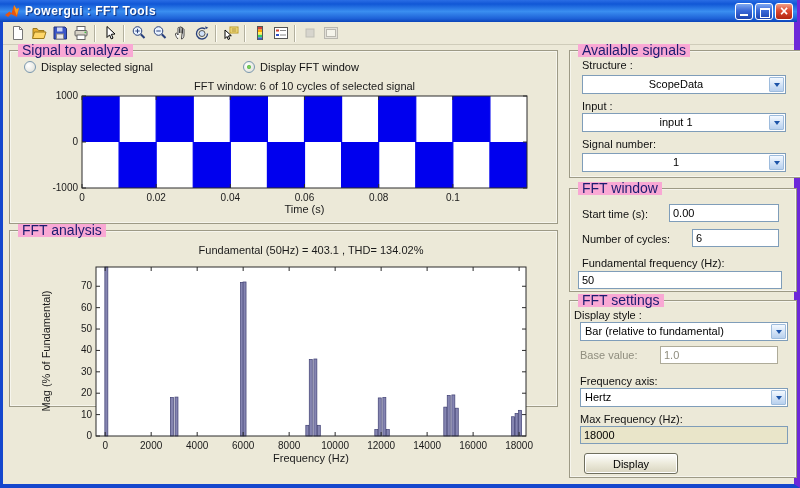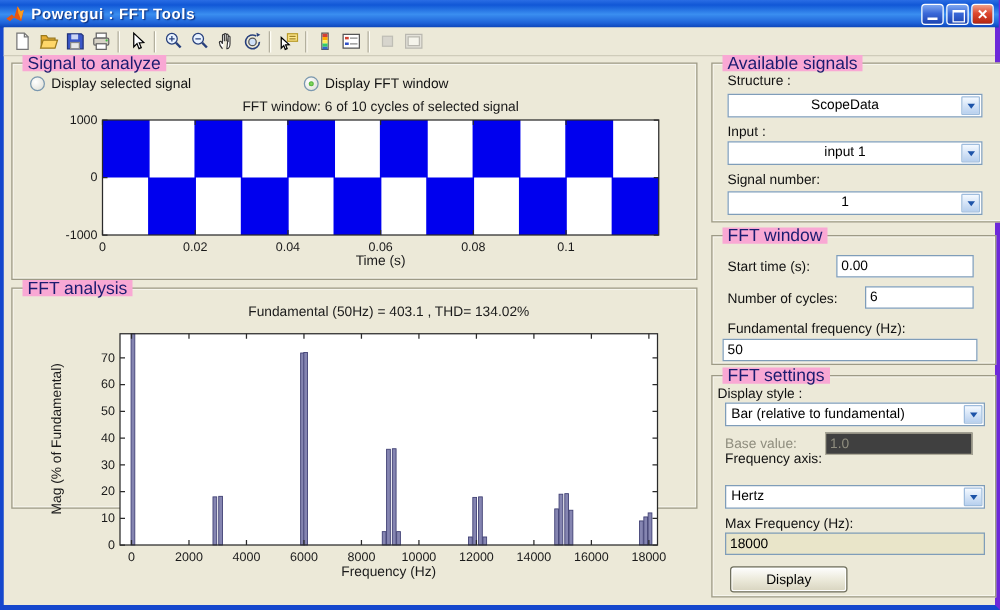--- a/index.html
+++ b/index.html
@@ -1,17 +1,17 @@
 <!DOCTYPE html>
 <html><head>
 <meta charset="utf-8">
 <style>
   * { margin:0; padding:0; box-sizing:border-box; }
   html,body { width:800px; height:488px; font-family:"Liberation Sans", sans-serif; background:#ece9d8; overflow:hidden; }
-  #window { position:absolute; inset:0; border-left:3px solid #1547cd; border-right:4px solid #6d28d9; border-bottom:4px solid #1547cd; background:#ece9d8; }
+  #window { position:absolute; inset:0; border-left:3px solid #1547cd; border-right:6px solid #6d28d9; border-bottom:4px solid #1547cd; background:#ece9d8; }
   
   #titlebar { position:absolute; left:-3px; right:-3px; top:0; height:22px;
     background:linear-gradient(180deg,#2a6de4 0%,#1157d6 18%,#3a8ef0 52%,#1e62d8 84%,#0b44b8 100%);
     display:flex; align-items:center; padding:0 4px; }
   #titlebar .title { color:#fff; font-weight:bold; font-size:12px; margin-left:5px; letter-spacing:.5px;
     text-shadow:1px 1px 1px #0a2a78; flex:1; white-space:nowrap; }
   .tb-btn { width:18px; height:17px; margin-left:2px; border:1px solid #fff; border-radius:3px;
     position:relative; display:flex; align-items:center; justify-content:center;
     background:linear-gradient(180deg,#7fa8f0,#3a68d8 45%,#1e44b0); cursor:pointer; }
   .tb-btn.close { background:linear-gradient(180deg,#f0a088,#dd4830 45%,#b22510); }
@@ -34,21 +34,21 @@
   .lbl.gray { color:#8f8d7e; }
   .combo { position:absolute; height:19px; background:#fff; border:1px solid #7f9db9; font-size:11px;
     color:#000; padding:2px 20px 0 4px; cursor:pointer; overflow:hidden; white-space:nowrap; }
   .combo .arrowbox { position:absolute; right:1px; top:1px; bottom:1px; width:15px;
     background:linear-gradient(180deg,#f4f9ff,#cfe0f5 60%,#b8d0ee); border:1px solid #9ebcdd; border-radius:1px;
     display:flex; align-items:center; justify-content:center; }
   .combo .arrowbox::after { content:""; width:0; height:0; border-left:3px solid transparent;
     border-right:3px solid transparent; border-top:4px solid #1c53a8; }
   input.field { position:absolute; height:18px; border:1px solid #7f9db9; background:#fff;
     font-size:11px; font-family:"Liberation Sans",sans-serif; color:#000; padding:0 3px; }
-  input.field.disabled { background:#404040; color:#8f8d7e; border-color:#aeab99; }
+  input.field.disabled { background:#ffffff; color:#8f8d7e; border-color:#aeab99; }
   input.field.tan { background:#e9e5c9; }
   .xp-btn { position:absolute; height:21px; border:1px solid #6f6f5e; border-radius:3px;
     background:linear-gradient(180deg,#fefefe,#eceadb 50%,#d8d4bf); font-size:11px; color:#000;
     display:flex; align-items:center; justify-content:center; cursor:pointer;
     box-shadow:0 0 0 1px #fff inset; }
   
   .radio-row { position:absolute; display:flex; align-items:center; gap:5px; cursor:pointer; }
   .radio { width:12px; height:12px; border-radius:50%; border:1px solid #7a98af;
     background:radial-gradient(circle at 35% 35%, #ffffff, #dcdcd2); position:relative; }
   .radio.on::after { content:""; position:absolute; left:3px; top:3px; width:4px; height:4px;
@@ -364,21 +364,21 @@
 
   <div class="group" style="left:566px; top:300px; width:228px; height:178px;">
     <span class="glabel">FFT settings</span>
     <span class="lbl" style="left:4px; top:8px;">Display style :</span>
     <div class="combo" style="left:10px; top:21px; width:208px;">
       <span>Bar (relative to fundamental)</span>
       <span class="arrowbox"></span>
     </div>
     <span class="lbl gray" style="left:10px; top:48px;">Base value:</span>
     <input class="field disabled" style="left: 90px; top: 45px; width: 118px;" value="1.0">
-    <span class="lbl" style="left:10px; top:60px;">Frequency axis:</span>
+    <span class="lbl" style="left:10px; top:74px;">Frequency axis:</span>
     <div class="combo" style="left:10px; top:87px; width:208px;">
       <span>Hertz</span>
       <span class="arrowbox"></span>
     </div>
     <span class="lbl" style="left:10px; top:112px;">Max Frequency (Hz):</span>
     <input class="field tan" style="left: 10px; top: 125px; width: 208px;" value="18000">
     <div class="xp-btn" style="left:14px; top:152px; width:94px;">Display</div>
   </div>
 
 </div>

